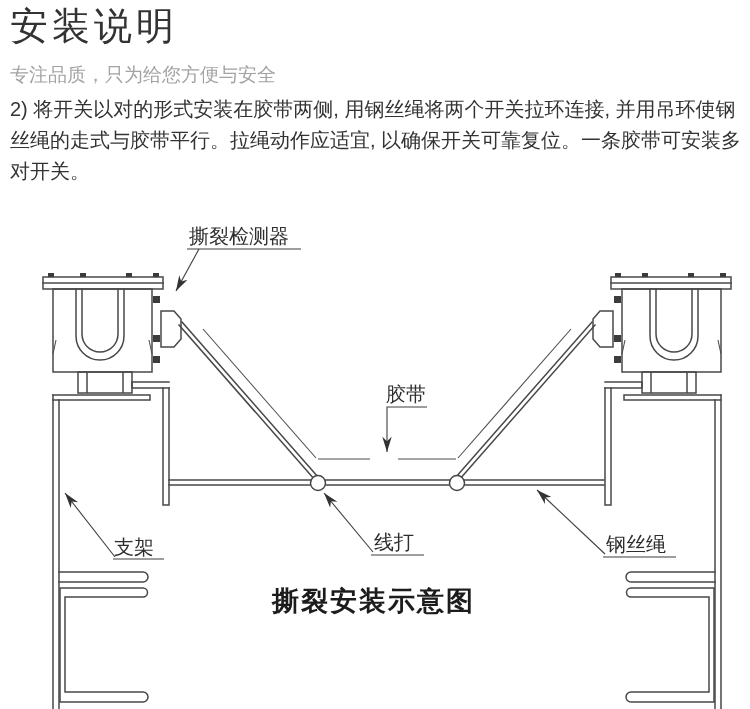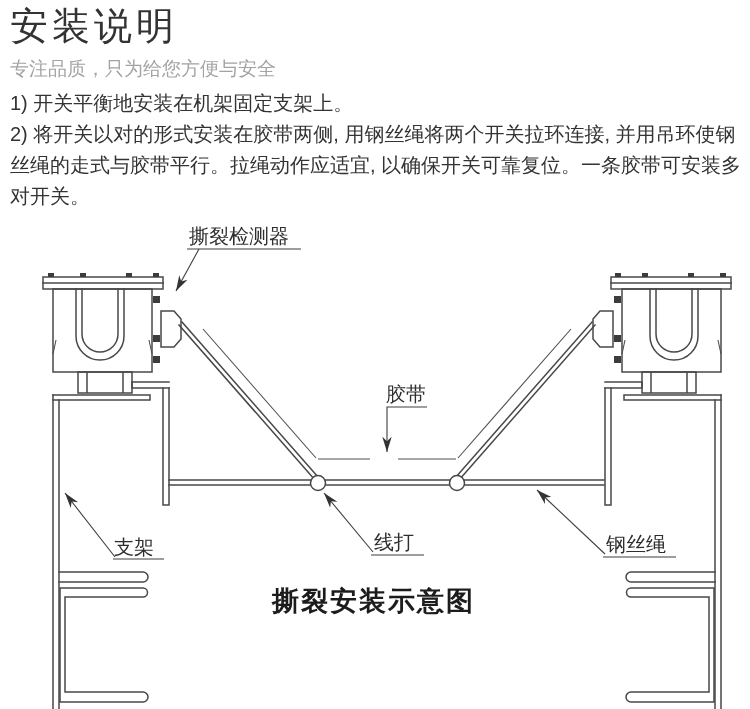--- a/index.html
+++ b/index.html
@@ -1,39 +1,38 @@
 <!DOCTYPE html>
 <html><head>
 <meta charset="utf-8">
 <style>
   html,body{margin:0;padding:0;background:#fff;}
   body{width:750px;height:709px;position:relative;overflow:hidden;
        font-family:"Liberation Sans","DejaVu Sans",sans-serif;color:#333;}
   .header{position:absolute;left:10px;top:4px;width:736px;}
   .title{font-size:38px;letter-spacing:4px;color:#333;line-height:44px;margin-top:0px;}
-  .subtitle{font-size:19px;color:#a3a3a3;line-height:22px;margin-top:10px;}
+  .subtitle{font-size:19px;color:#a3a3a3;line-height:22px;margin-top:16px;}
   .instructions{margin-top:8px;font-size:20px;line-height:31px;color:#333;width:740px;}
   .instructions p{margin:0;}
   svg.diagram{position:absolute;left:0;top:0;width:750px;height:709px;}
   svg .ln{stroke:#484848;stroke-width:1.5;fill:none;stroke-linecap:square;}
   svg .thin{stroke:#4e4e4e;stroke-width:1.1;fill:none;}
   svg .leader{stroke:#3f3f3f;stroke-width:1.1;fill:none;}
   svg .white{fill:#fff;}
   svg .bolt{fill:#3c3c3c;stroke:none;}
   svg text{font-family:"Liberation Sans","DejaVu Sans",sans-serif;font-size:20px;fill:#2e2e2e;}
   svg text.caption{font-size:27px;font-weight:bold;letter-spacing:2px;fill:#1c1c1c;}
 </style>
 </head>
 <body>
 
 <div class="header">
   <div class="title">安装说明</div>
   <div class="subtitle">专注品质，只为给您方便与安全</div>
   <div class="instructions">
-    <p>1) 开关平衡地安装在机架固定支架上。</p>
     <p>2) 将开关以对的形式安装在胶带两侧, 用钢丝绳将两个开关拉环连接, 并用吊环使钢丝绳的走式与胶带平行。拉绳动作应适宜, 以确保开关可靠复位。一条胶带可安装多对开关。</p>
   </div>
 </div>
 
 <svg class="diagram" viewBox="0 0 750 709" xmlns="http://www.w3.org/2000/svg">
   <defs>
     <marker id="arr" viewBox="0 0 14 10" refX="13" refY="5" markerWidth="15" markerHeight="11" orient="auto">
       <path d="M13,5 L0,1 L3.8,5 L0,9 Z" fill="#333"></path>
     </marker>
   </defs>

